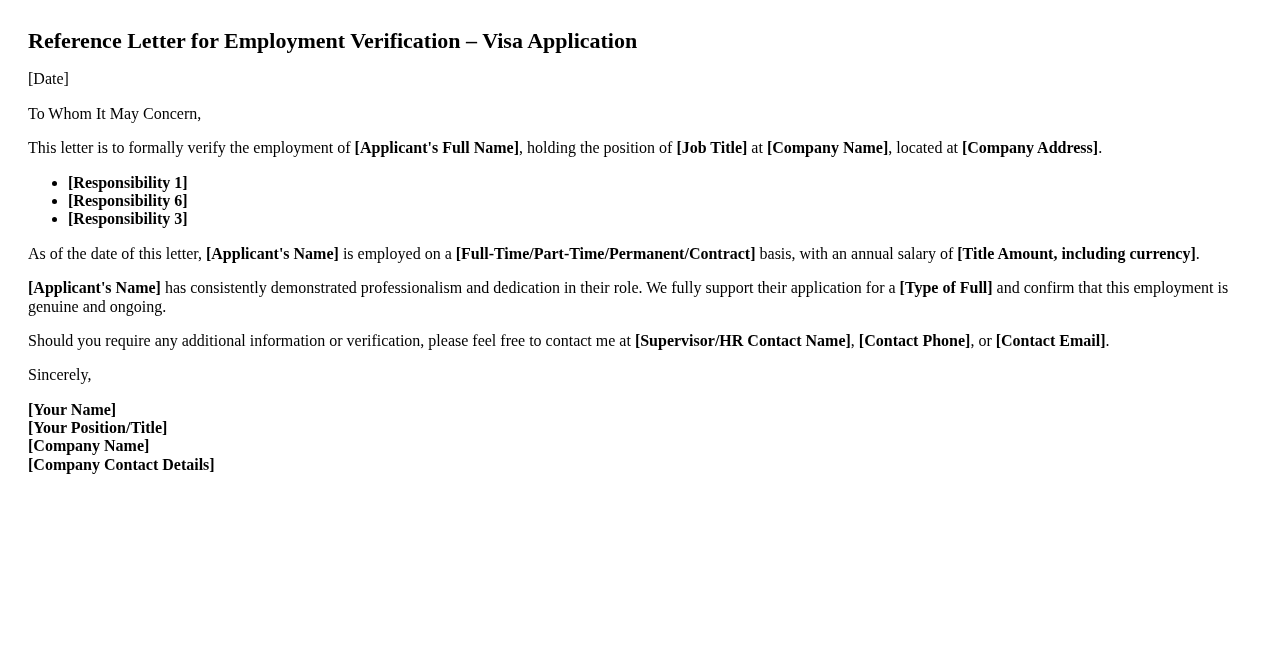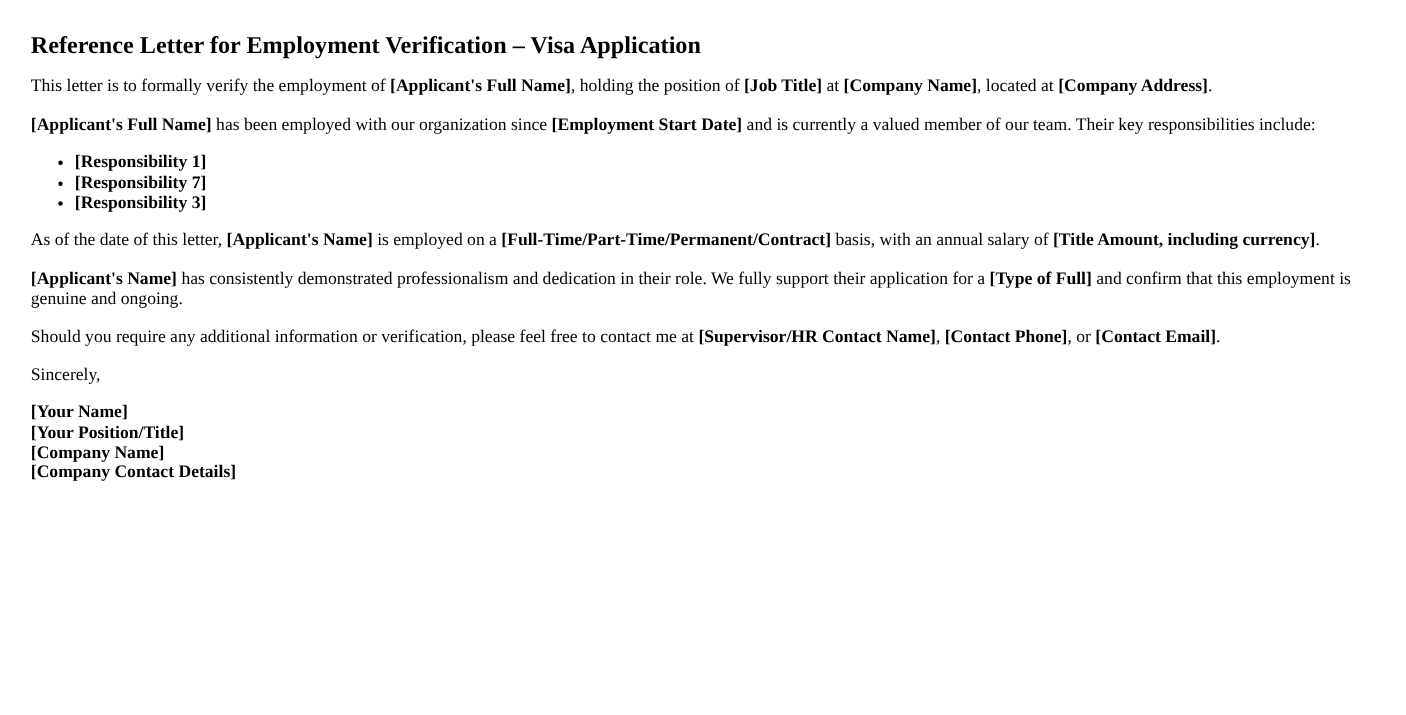--- a/index.html
+++ b/index.html
@@ -45,25 +45,26 @@
       font-weight: bold;
       text-align: right;
     }
   </style>
 </head>
 <body>
 
 <div class="page">
   <h1 class="doc-title">Reference Letter for Employment Verification – Visa Application</h1>
   <div class="letter-body" id="letter-body">
+      <p><span>[Date]</span></p>
+      <p><span>To Whom It May Concern,</span></p>
       <p><span>This letter is to formally verify the employment of </span><strong>[Applicant's Full Name]</strong><span>, holding the position of </span><strong>[Job Title]</strong><span> at </span><strong>[Company Name]</strong><span>, located at </span><strong>[Company Address]</strong><span>.</span></p>
-      <p><strong>[Applicant's Full Name]</strong><span> has been employed with our organization since </span><strong>[Employment Start Date]</strong><span> and is currently a valued member of our team. Their key responsibilities include:</span></p>
       <ul>
         <li>[Responsibility 1]</li>
-        <li>[Responsibility 7]</li>
+        <li>[Responsibility 6]</li>
         <li>[Responsibility 3]</li>
       </ul>
       <p><span>As of the date of this letter, </span><strong>[Applicant's Name]</strong><span> is employed on a </span><strong>[Full-Time/Part-Time/Permanent/Contract]</strong><span> basis, with an annual salary of </span><strong>[Title Amount, including currency]</strong><span>.</span></p>
       <p><strong>[Applicant's Name]</strong><span> has consistently demonstrated professionalism and dedication in their role. We fully support their application for a </span><strong>[Type of Full]</strong><span> and confirm that this employment is genuine and ongoing.</span></p>
       <p><span>Should you require any additional information or verification, please feel free to contact me at </span><strong>[Supervisor/HR Contact Name]</strong><span>, </span><strong>[Contact Phone]</strong><span>, or </span><strong>[Contact Email]</strong><span>.</span></p>
       <p><span>Sincerely,</span></p>
       <p><strong>[Your Name]</strong><br><strong>[Your Position/Title]</strong><br><strong>[Company Name]</strong><br><strong>[Company Contact Details]</strong></p>
     </div>
 </div>
 

